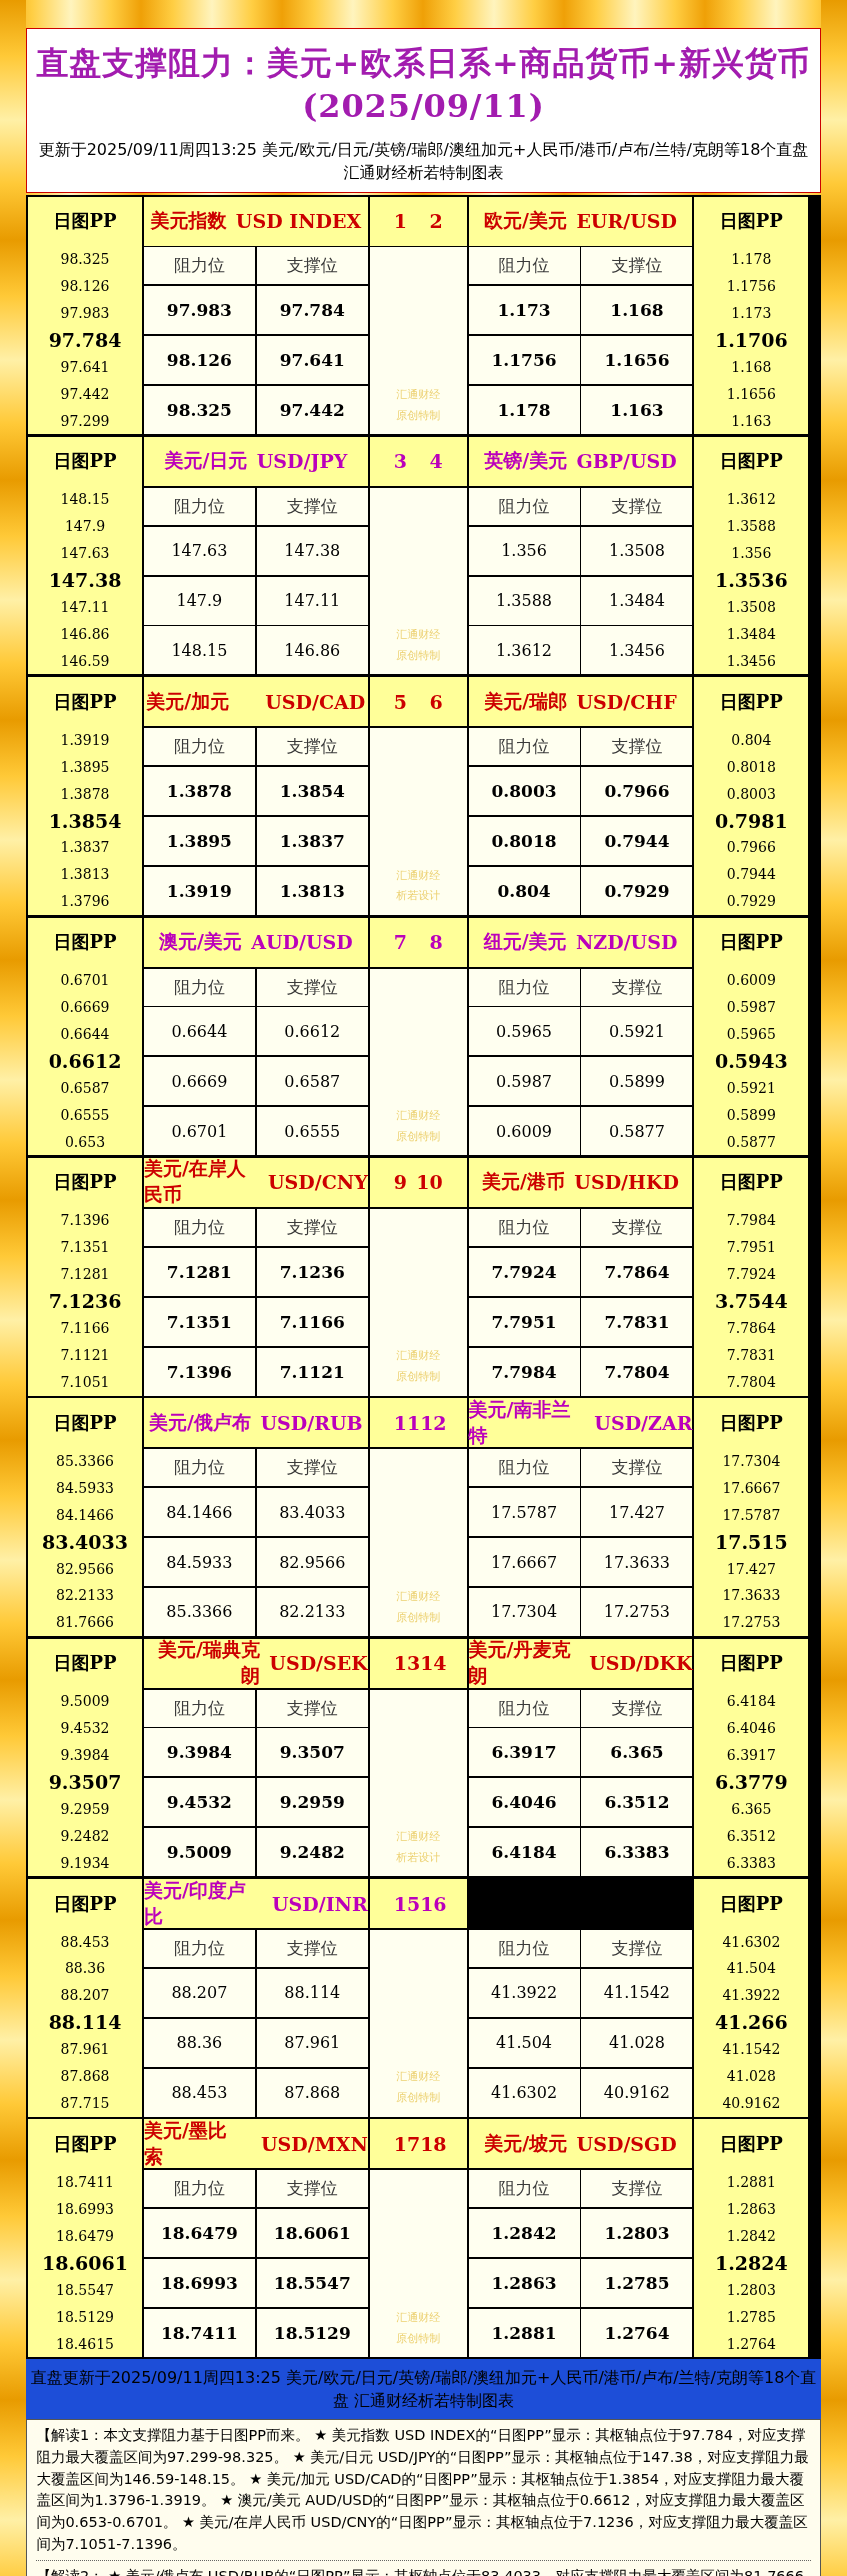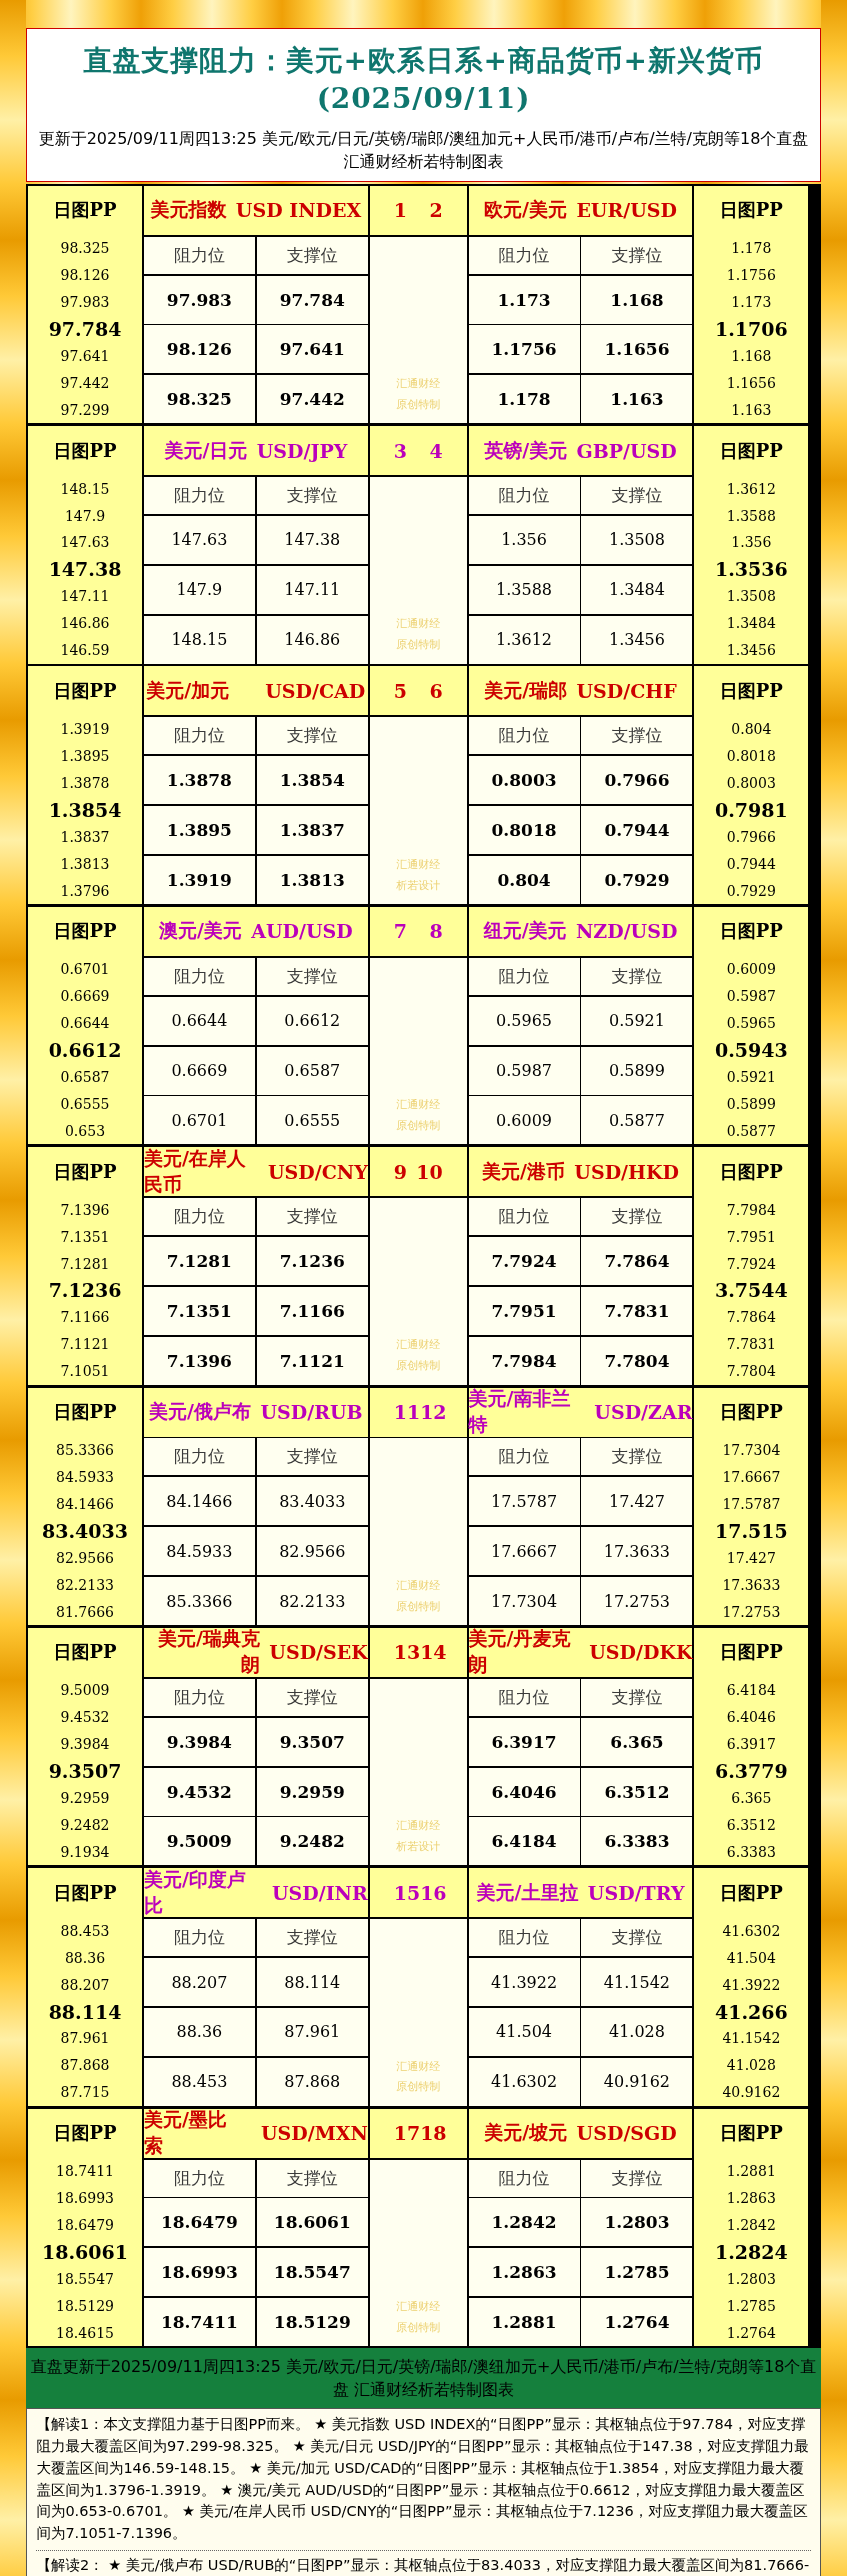--- a/index.html
+++ b/index.html
@@ -10,21 +10,21 @@
   }
   .side-strip{position:absolute;top:0;bottom:0;width:26px;z-index:1;
     background:repeating-linear-gradient(180deg,#E89B00 0px,#FFC937 56px,#FFF0A6 120px,#FFC937 184px,#E89B00 240px);}
   .side-strip.left{left:0;}
   .side-strip.right{right:0;}
   .content{position:absolute;left:26px;top:28px;width:795px;z-index:2;}
 
   
   .title-box{background:#FFFFFF;border:0.9px solid #CC0000;box-sizing:border-box;
     padding:13px 7.5px 7.5px 7.5px;text-align:center;}
-  .main-title{color:#0f766e;font-size:28px;font-weight:bold;letter-spacing:0.9px;line-height:1.35;}
+  .main-title{color:#a21caf;font-size:32px;font-weight:bold;letter-spacing:0.9px;line-height:1.35;}
   .sub-title{color:#000;font-size:16px;line-height:1.45;margin-top:9.4px;
     font-family:"DejaVu Sans","Liberation Sans",sans-serif;}
 
   
   .table-wrap{background:#000;border:2.8px solid #000;display:flex;flex-direction:column;gap:2.8px;margin-top:1.9px;}
   .block{display:grid;grid-template-columns:114px 111px 111px 97px 111px 111px 114px;
     grid-template-rows:49px 37px 48px 48px 48px;gap:1.9px;background:#000;}
   .cell{display:flex;align-items:center;justify-content:center;}
   .pp-col{background:#FFFF99;flex-direction:column;justify-content:stretch;align-items:stretch;display:flex;}
   .pp-head{height:49px;display:flex;align-items:center;justify-content:center;
@@ -36,21 +36,21 @@
     padding:0 24px;box-sizing:border-box;}
   .block.red .hdr,.block.red .numcell{color:#CC0000;}
   .block.purple .hdr,.block.purple .numcell{color:#BB00BB;}
   .subhdr{background:#FFFFF0;color:#3A3A3A;font-size:17px;}
   .val{background:#FFFFF0;color:#000;font-size:16px;}
   .block.red .val{font-weight:bold;font-size:17px;}
   .wm-cell{background:#FFFFF0;flex-direction:column;justify-content:flex-end;padding-bottom:7.5px;box-sizing:border-box;}
   .wm-line{color:#E9C95C;font-size:11px;line-height:1.9;opacity:.85;}
 
   
-  .footer-bar{background:#15803d;text-align:center;color:#000;font-size:16px;line-height:1.45;
+  .footer-bar{background:#1d4ed8;text-align:center;color:#000;font-size:16px;line-height:1.45;
     padding:6.6px 3.7px;font-family:"DejaVu Sans","Liberation Sans",sans-serif;}
   .notes-box{position:relative;background:#FFFDEE;border:0.9px solid #555;box-sizing:border-box;
     padding:5.6px 9.4px 7.5px 9.4px;color:#000;font-size:14.5px;line-height:1.5;text-align:left;
     font-family:"DejaVu Sans","Liberation Sans",sans-serif;}
   .note{margin:0;}
   .note+.note{border-top:0.9px dotted #666;margin-top:4.7px;padding-top:4.7px;}
 </style>
 </head>
 <body>
 
@@ -460,24 +460,20 @@
           <div class="pp-val">41.3922</div>
           <div class="pp-val pivot">41.266</div>
           <div class="pp-val">41.1542</div>
           <div class="pp-val">41.028</div>
           <div class="pp-val">40.9162</div>
         </div>
         <div class="cell hdr" style="grid-area: 1 / 2 / auto / span 2;">
           <div style="display: inline;">美元/印度卢比</div>
           <div style="display: inline;">USD/INR</div>
         </div>
-        <div class="cell hdr" style="grid-area: 1 / 5 / auto / span 2;">
-          <div style="display: inline;">美元/土里拉</div>
-          <div style="display: inline;">USD/TRY</div>
-        </div>
         <div class="cell numcell" style="grid-area: 1 / 4;">
           <div>15</div>
           <div>16</div>
         </div>
         <div class="cell subhdr" style="grid-area: 2 / 2;">阻力位</div>
         <div class="cell subhdr" style="grid-area: 2 / 3;">支撑位</div>
         <div class="cell subhdr" style="grid-area: 2 / 5;">阻力位</div>
         <div class="cell subhdr" style="grid-area: 2 / 6;">支撑位</div>
         <div class="cell wm-cell" style="grid-area: 2 / 4 / span 4;">
           <div class="wm-line">汇通财经</div>

